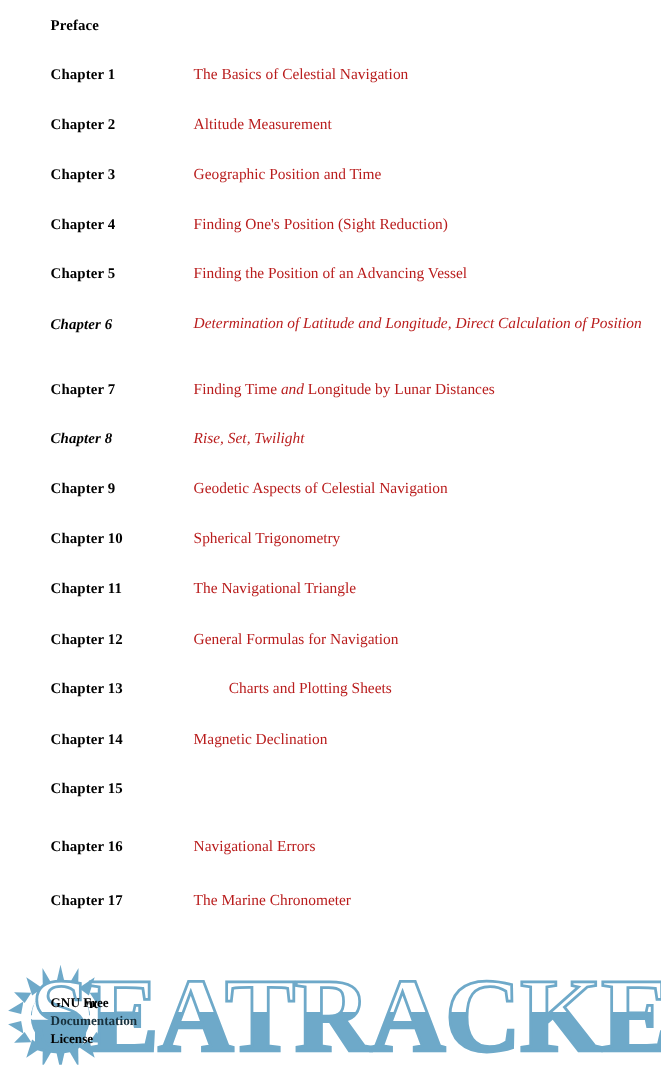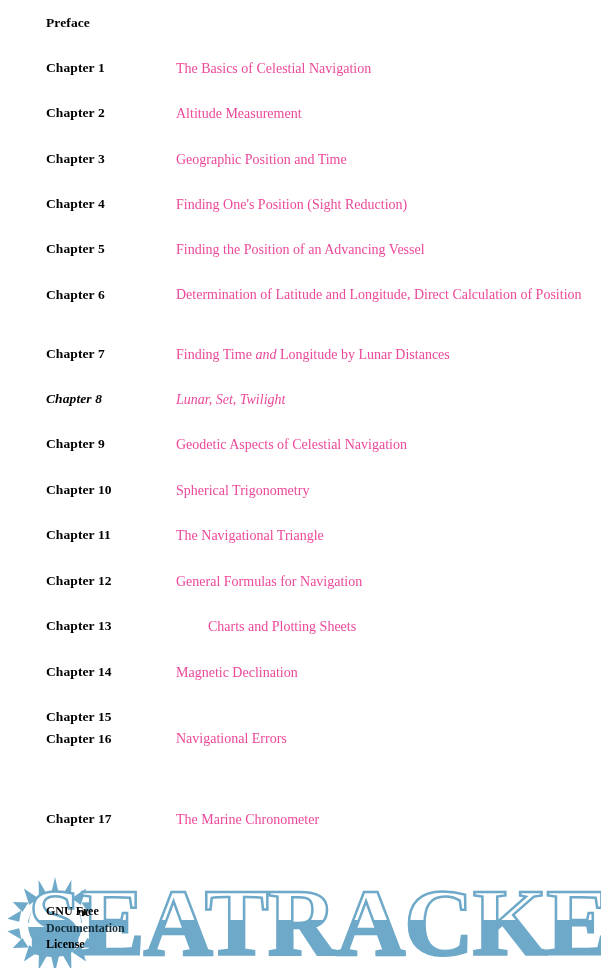--- a/index.html
+++ b/index.html
@@ -47,35 +47,36 @@
     font-size: 13.5px;
     line-height: 16px;
     letter-spacing: 0.1px;
   }
 
   .toc-title {
     flex: 1 1 auto;
     font-weight: normal;
     font-size: 14px;
     line-height: 17px;
-    color: #ec4899;
+    color: #b91c1c;
   }
 
   .toc-title em {
     font-style: italic;
   }
 
   .section-only .toc-label {
     width: auto;
     flex: 0 0 auto;
   }
 
   
   .row-tall {
     align-items: flex-end;
+    font-style: italic;
   }
 
   
   #watermark {
     position: absolute;
     left: 0;
     top: 862px;
     width: 601px;
     height: 106px;
     pointer-events: none;
@@ -129,21 +130,21 @@
       <div class="toc-row row-tall" style="top: 286px;">
         <div class="toc-label">Chapter 6</div>
         <div class="toc-title">Determination of Latitude and Longitude, Direct Calculation of Position</div>
       </div>
       <div class="toc-row" style="top: 346px;">
         <div class="toc-label">Chapter 7</div>
         <div class="toc-title">Finding Time <em>and</em> Longitude by Lunar Distances</div>
       </div>
       <div class="toc-row" style="top: 391px; font-style: italic;">
         <div class="toc-label">Chapter 8</div>
-        <div class="toc-title">Lunar, Set, Twilight</div>
+        <div class="toc-title">Rise, Set, Twilight</div>
       </div>
       <div class="toc-row" style="top: 436px;">
         <div class="toc-label">Chapter 9</div>
         <div class="toc-title">Geodetic Aspects of Celestial Navigation</div>
       </div>
       <div class="toc-row" style="top: 482px;">
         <div class="toc-label">Chapter 10</div>
         <div class="toc-title">Spherical Trigonometry</div>
       </div>
       <div class="toc-row" style="top: 527px;">
@@ -158,21 +159,21 @@
         <div class="toc-label">Chapter 13</div>
         <div class="toc-title">Charts and Plotting Sheets</div>
       </div>
       <div class="toc-row" style="top: 664px;">
         <div class="toc-label">Chapter 14</div>
         <div class="toc-title">Magnetic Declination</div>
       </div>
       <div class="toc-row" style="top: 709px;">
         <div class="toc-label">Chapter 15</div>
       </div>
-      <div class="toc-row" style="top: 730px; align-items: center;">
+      <div class="toc-row" style="top: 762px;">
         <div class="toc-label">Chapter 16</div>
         <div class="toc-title">Navigational Errors</div>
       </div>
       <div class="toc-row" style="top: 811px;">
         <div class="toc-label">Chapter 17</div>
         <div class="toc-title">The Marine Chronometer</div>
       </div>
       <div class="toc-row section-only" style="top: 904px;">
         <div class="toc-label">Appendix</div>
       </div>

